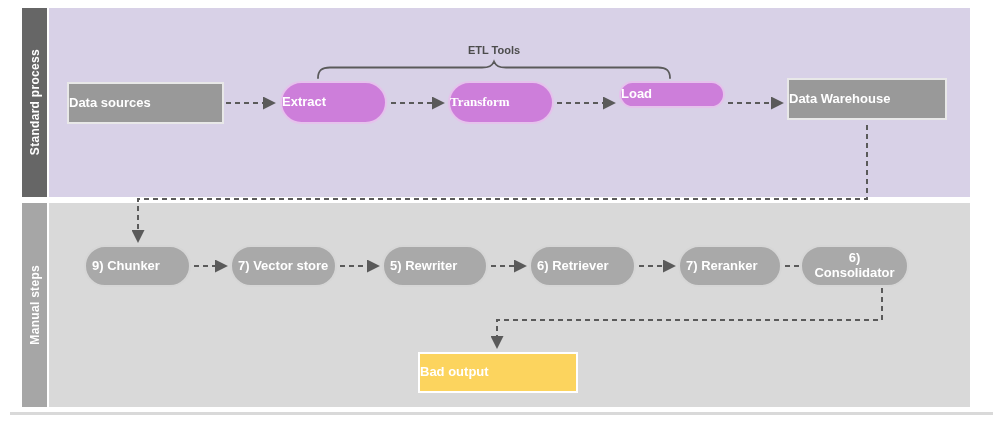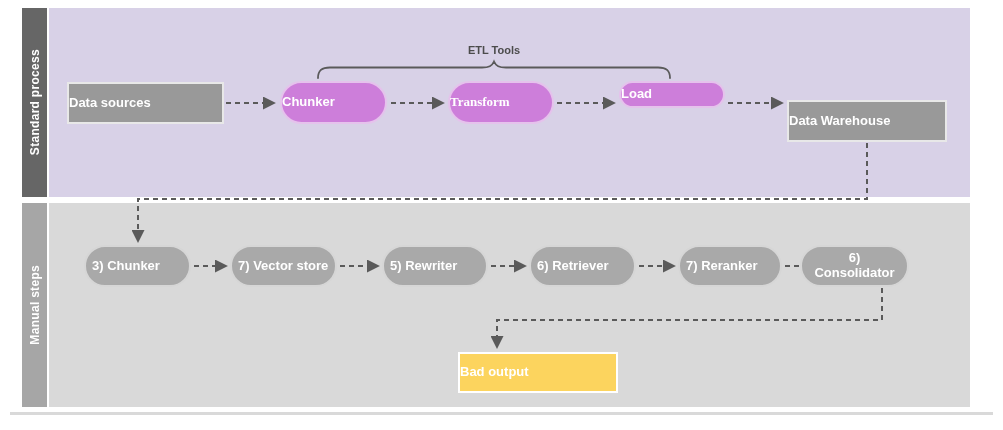--- a/index.html
+++ b/index.html
@@ -46,28 +46,28 @@
     box-sizing:border-box;
   }
   .rect-node{background:var(--gray-node-fill);border:2px solid var(--gray-node-border);}
   .etl-pill{background:var(--etl-pill-fill);border:2px solid var(--etl-pill-border);border-radius:22px;}
   .manual-pill{background:var(--manual-pill-fill);border:2px solid var(--manual-pill-border);border-radius:21px;padding:0 6px;}
   .bad-output{background:var(--bad-output-fill);border:2px solid var(--bad-output-border);}
   #n-data-sources{left:67px;top:82px;width:157px;height:42px;}
   #n-extract{left:280px;top:81px;width:107px;height:43px;}
   #n-transform{left:448px;top:81px;width:106px;height:43px;font-family:Liberation Serif, serif;}
   #n-load{left:619px;top:81px;width:106px;height:27px;}
-  #n-data-warehouse{left:787px;top:100px;width:160px;height:42px;}
+  #n-data-warehouse{left:787px;top:78px;width:160px;height:42px;}
   #n-chunker{left:84px;top:245px;width:107px;height:42px;}
   #n-vector-store{left:230px;top:245px;width:107px;height:42px;}
   #n-rewriter{left:382px;top:245px;width:106px;height:42px;}
   #n-retriever{left:529px;top:245px;width:107px;height:42px;}
   #n-reranker{left:678px;top:245px;width:104px;height:42px;}
   #n-consolidator{left:800px;top:245px;width:109px;height:42px;}
-  #n-bad-output{left:418px;top:352px;width:160px;height:41px;margin-left:40px;}
+  #n-bad-output{left:418px;top:352px;width:160px;height:41px;}
   .brace-label{
     position:absolute;left:494px;top:44px;transform:translateX(-50%);
     color:var(--brace-text);font-weight:bold;font-size:11px;white-space:nowrap;
   }
   .overlay{
     position:absolute;left:0;top:0;width:1003px;height:430px;pointer-events:none;
   }
   .edge{fill:none;stroke:var(--connector);stroke-width:2;stroke-dasharray:5 4;}
   .brace-path{fill:none;stroke:var(--connector);stroke-width:1.8;stroke-linecap:round;}
   .arrow-tip{fill:var(--connector);}
@@ -114,34 +114,34 @@
 
     <path class="edge" d="M882,288 L882,320 L497,320 L497,347" marker-end="url(#arrow)"></path>
   </svg>
 
   <div class="brace-label">ETL Tools</div>
 
   <div id="n-data-sources" class="node rect-node">
     <span>Data sources</span>
   </div>
   <div id="n-extract" class="node etl-pill">
-    <span>Chunker</span>
+    <span>Extract</span>
   </div>
   <div id="n-transform" class="node etl-pill">
     <span>Transform</span>
   </div>
   <div id="n-load" class="node etl-pill">
     <span>Load</span>
   </div>
   <div id="n-data-warehouse" class="node rect-node">
     <span>Data Warehouse</span>
   </div>
 
   <div id="n-chunker" class="node manual-pill">
-    <span>3) Chunker</span>
+    <span>9) Chunker</span>
   </div>
   <div id="n-vector-store" class="node manual-pill">
     <span>7) Vector store</span>
   </div>
   <div id="n-rewriter" class="node manual-pill">
     <span>5) Rewriter</span>
   </div>
   <div id="n-retriever" class="node manual-pill">
     <span>6) Retriever</span>
   </div>

